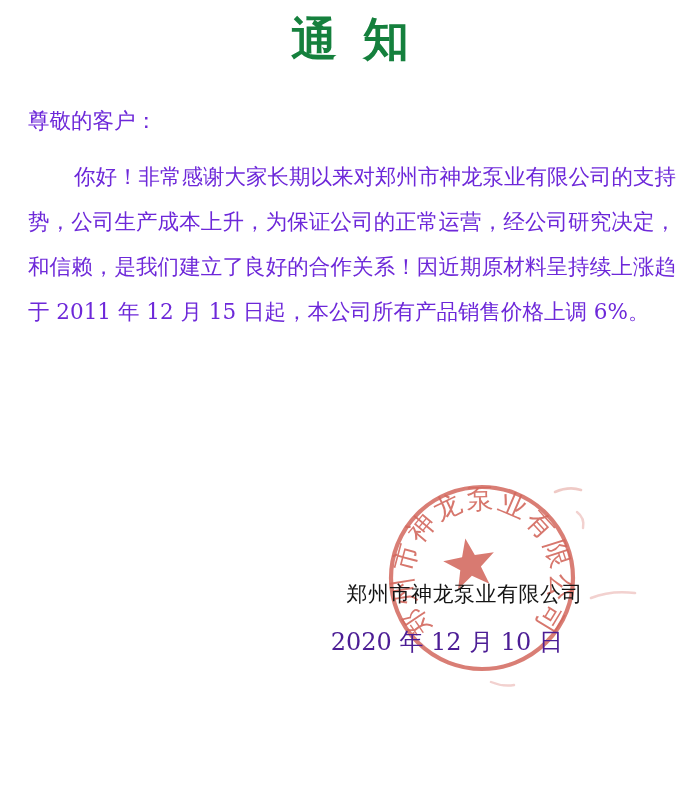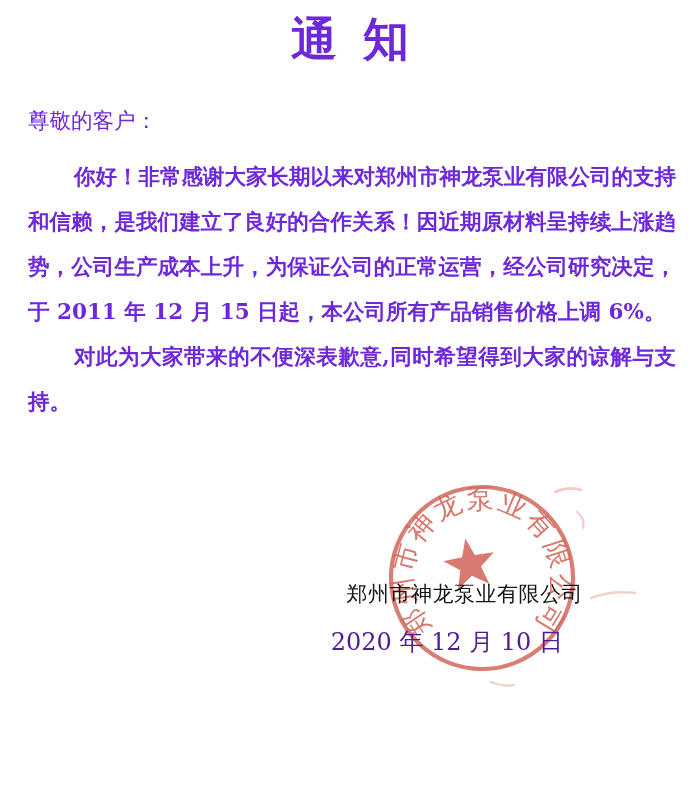--- a/index.html
+++ b/index.html
@@ -14,35 +14,35 @@
   }
   .doc-title {
     margin: 0;
     padding-top: 14px;
     padding-left: 26px; 
     text-align: center;
     font-size: 46px;
     font-weight: bold;
     letter-spacing: 26px;
     line-height: 50px;
-    color: #6d28d9;
+    color: #15803d;
   }
   .content {
     position: absolute;
     left: 28px;
     right: 24px;
     top: 98px;
   }
   .line {
     font-size: 21.5px;
     line-height: 45px;
     white-space: nowrap;
     color: #6d28d9;
   }
-  .para .line { white-space: normal; font-weight: bold; }
+  .para .line { white-space: normal; }
   .justify {
     text-align: justify;
     text-align-last: justify;
     white-space: normal;
   }
   .indent { text-indent: 46px; }
   .para-1 { margin-top: 11px; }
   .signature {
     position: absolute;
     top: 580px;
@@ -78,29 +78,25 @@
 
 <div class="page">
 
   <h1 class="doc-title">通知</h1>
 
   <div class="content">
     <div class="line">尊敬的客户：</div>
 
     <div class="para para-1">
       <div class="line justify indent">你好！非常感谢大家长期以来对郑州市神龙泵业有限公司的支持</div>
+      <div class="line justify">势，公司生产成本上升，为保证公司的正常运营，经公司研究决定，</div>
       <div class="line justify">和信赖，是我们建立了良好的合作关系！因近期原材料呈持续上涨趋</div>
-      <div class="line justify">势，公司生产成本上升，为保证公司的正常运营，经公司研究决定，</div>
       <div class="line">于 2011 年 12 月 15 日起，本公司所有产品销售价格上调 6%。</div>
     </div>
 
-    <div class="para">
-      <div class="line justify indent">对此为大家带来的不便深表歉意,同时希望得到大家的谅解与支</div>
-      <div class="line">持。</div>
-    </div>
   </div>
 
   <svg class="seal" width="290" height="230" viewBox="0 0 290 230">
     <g opacity="0.82">
       <circle cx="105" cy="108" r="91" fill="none" stroke="#c9473a" stroke-width="4.2" opacity="0.85"></circle>
       <polygon points="0,-27 6.47,-8.9 25.68,-8.34 10.46,3.4 15.87,21.84 0,11 -15.87,21.84 -10.46,3.4 -25.68,-8.34 -6.47,-8.9" transform="translate(93,95) rotate(-10)" fill="#c9473a" opacity="0.88"></polygon>
       <path id="sealArc" d="M 55.5 157.5 A 70 70 0 1 1 154.5 157.5" fill="none" stroke="none"></path>
       <text fill="#c9473a" opacity="0.9">
         <textPath href="#sealArc" startOffset="0" textLength="326" lengthAdjust="spacing">郑州市神龙泵业有限公司</textPath>
       </text>

